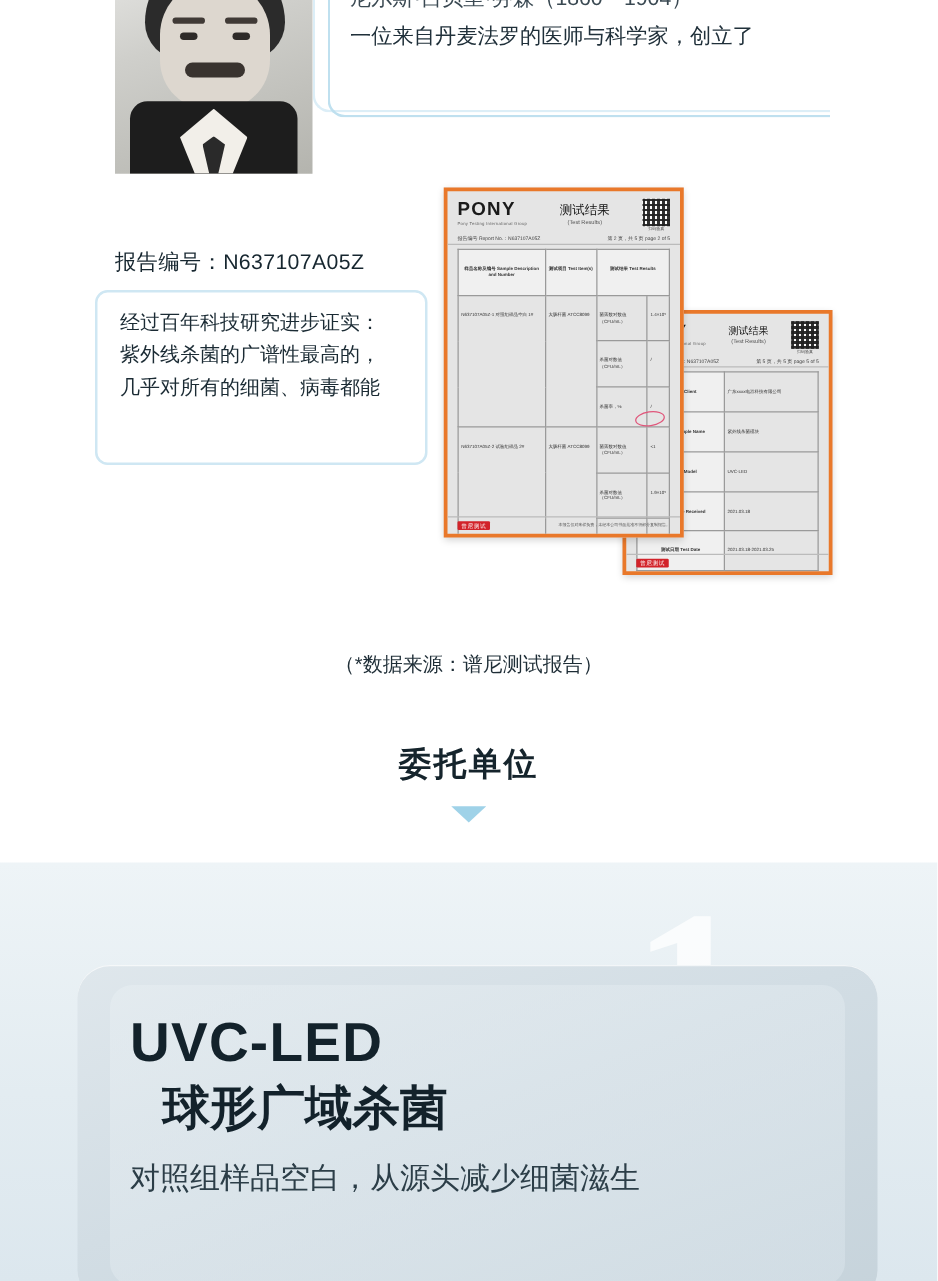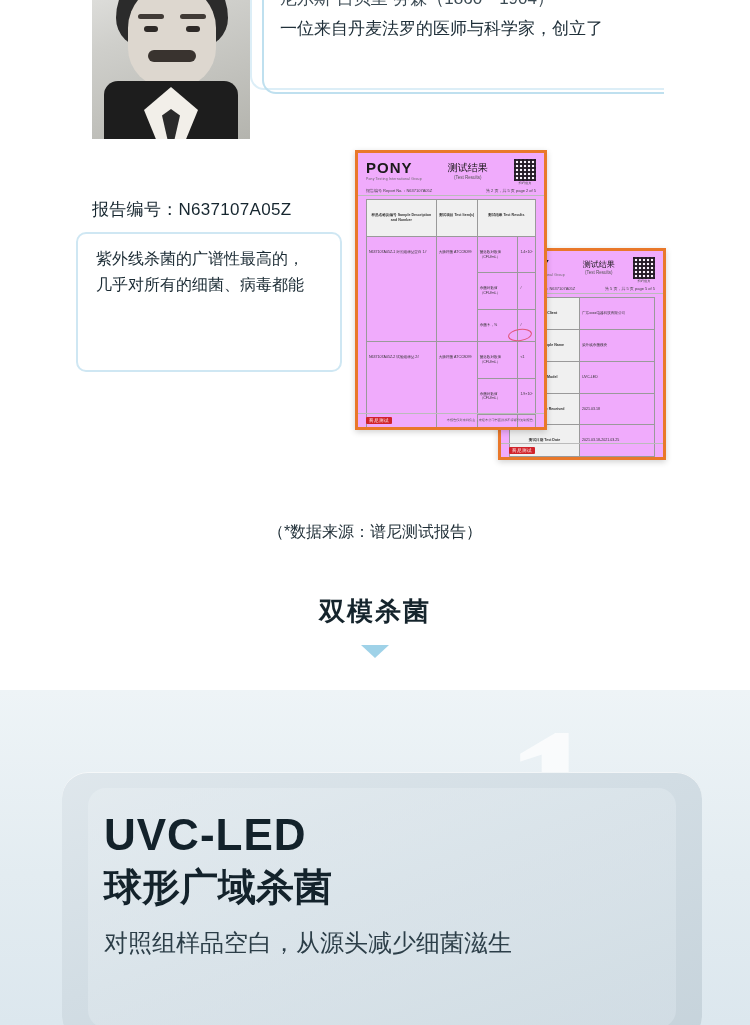--- a/index.html
+++ b/index.html
@@ -142,21 +142,21 @@
     left: 96px; top: 246px;
     width: 240px;
     font-size: 16px;
     line-height: 26px;
     color: #1b2b34;
   }
 
   
   .cert {
     position: absolute;
-    background: #f0abfc;
+    background: #e5e5e5;
     border: 3px solid #e9782a;
     box-shadow: 0 2px 6px rgba(0,0,0,0.18);
     box-sizing: border-box;
     overflow: hidden;
   }
   .cert-back {
     left: 498px; top: 248px;
     width: 168px; height: 212px;
     transform: rotate(0deg);
   }
@@ -334,20 +334,21 @@
     letter-spacing: 1px;
     color: #13222b;
     line-height: 50px;
   }
   .hero-h2 {
     font-size: 38px;
     font-weight: bold;
     color: #13222b;
     line-height: 50px;
     margin-top: 2px;
+    margin-left: 26px;
   }
   .hero-sub {
     font-size: 24px;
     color: #2c3e48;
     margin-top: 14px;
     line-height: 34px;
   }
 </style>
 </head>
 <body>
@@ -374,20 +375,21 @@
     <div class="line">一位来自丹麦法罗的医师与科学家，创立了</div>
   </div>
 </div>
 
 <div class="report-no">
   <span>报告编号：</span><span>N637107A05Z</span>
 </div>
 
 <div class="quote-box"></div>
 <div class="quote-text">
+  <div>经过百年科技研究进步证实：</div>
   <div>紫外线杀菌的广谱性最高的，</div>
   <div>几乎对所有的细菌、病毒都能</div>
 </div>
 
 <div class="cert cert-back">
   <div class="cert-head">
     <div>
       <div class="pony-logo">PONY</div>
       <div class="pony-sub">Pony Testing International Group</div>
     </div>
@@ -550,21 +552,21 @@
     </table>
   <div class="circle-mark" style="left:150px; top:176px;"></div>
   <div class="cert-footer">
     <span class="stamp">普尼测试</span>
     <span class="foot-note">本报告仅对来样负责，未经本公司书面批准不得部分复制报告。</span>
   </div>
 </div>
 
 <div class="source-note">（*数据来源：谱尼测试报告）</div>
 
-<div class="section-title">双模杀菌</div>
+<div class="section-title">委托单位</div>
 <div class="title-caret"></div>
 
 <div class="hero">
   <div class="hero-bignum">1</div>
   <div class="device">
     <div class="device-inner"></div>
   </div>
 </div>
 <div class="hero-text">
   <div class="hero-h1">UVC-LED</div>

